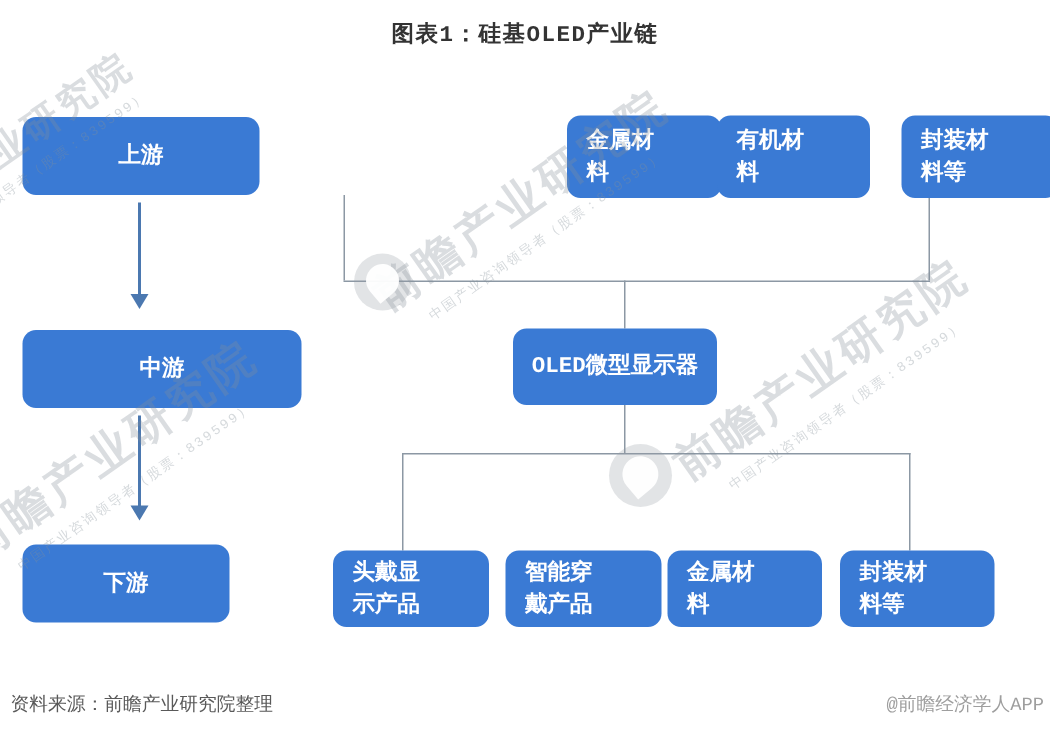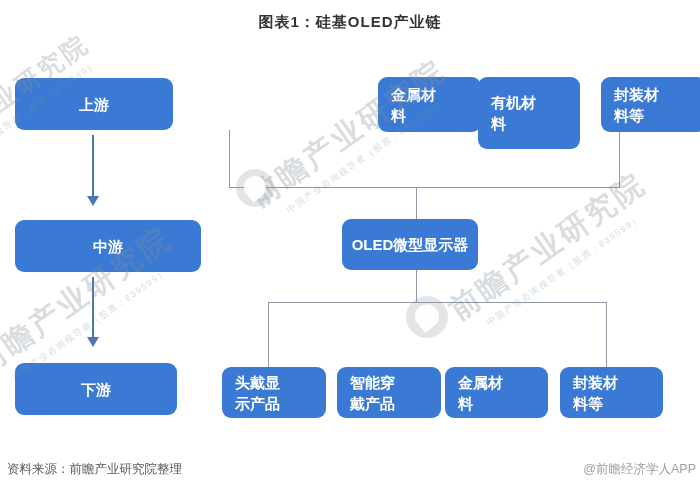--- a/index.html
+++ b/index.html
@@ -1,39 +1,39 @@
 <!DOCTYPE html>
 <html style="--node-fill: #3A7AD4; --connector: #8C98A4; --arrow: #4B78B0; --title-text: #333333; --footer-text: #595959; --credit-text: #9E9E9E;"><head>
 <meta charset="utf-8">
 <style>
   html,body{margin:0;padding:0;background:#fff;}
   #stage{
     position:relative;width:700px;height:494px;overflow:hidden;background:#fff;
-    font-family:Liberation Sans, sans-serif;
+    font-family:Liberation Mono, monospace;
   }
   .title{
     position:absolute;top:13px;left:0;right:0;text-align:center;
     font-size:15px;font-weight:bold;letter-spacing:1px;color:var(--title-text,#333);
   }
   
   .node{
     position:absolute;background:var(--node-fill,#3A7AD4);color:#fff;
     font-weight:bold;font-size:15px;border-radius:9px;display:flex;align-items:center;
     line-height:21px;
   }
   .center{justify-content:center;text-align:center;}
   .leftwrap{padding-left:13px;}
   .leftwrap .t{width:50px;text-align:left;}
   #s-up{left:15px;top:78px;width:158px;height:52px;}
   #s-mid{left:15px;top:220px;width:186px;height:52px;}
-  #s-down{left:15px;top:363px;width:162px;height:52px;}
+  #s-down{left:15px;top:363px;width:138px;height:52px;}
   #u-0{left:186px;top:78px;width:86px;height:52px;}
   #u-1{left:285px;top:78px;width:90px;height:52px;}
   #u-2{left:378px;top:77px;width:90px;height:55px;}
-  #u-3{left:478px;top:77px;width:89px;height:72px;}
+  #u-3{left:478px;top:77px;width:89px;height:55px;}
   #u-4{left:601px;top:77px;width:92px;height:55px;}
   #m-0{left:342px;top:219px;width:136px;height:51px;}
   #m-0 .t{width:140px;}
   #d-0{left:222px;top:367px;width:91px;height:51px;}
   #d-1{left:337px;top:367px;width:91px;height:51px;}
   #d-2{left:445px;top:367px;width:90px;height:51px;}
   #d-3{left:560px;top:367px;width:90px;height:51px;}
   
   .arrow-line{position:absolute;width:2px;background:var(--arrow,#4B78B0);}
   .arrow-head{position:absolute;width:0;height:0;

